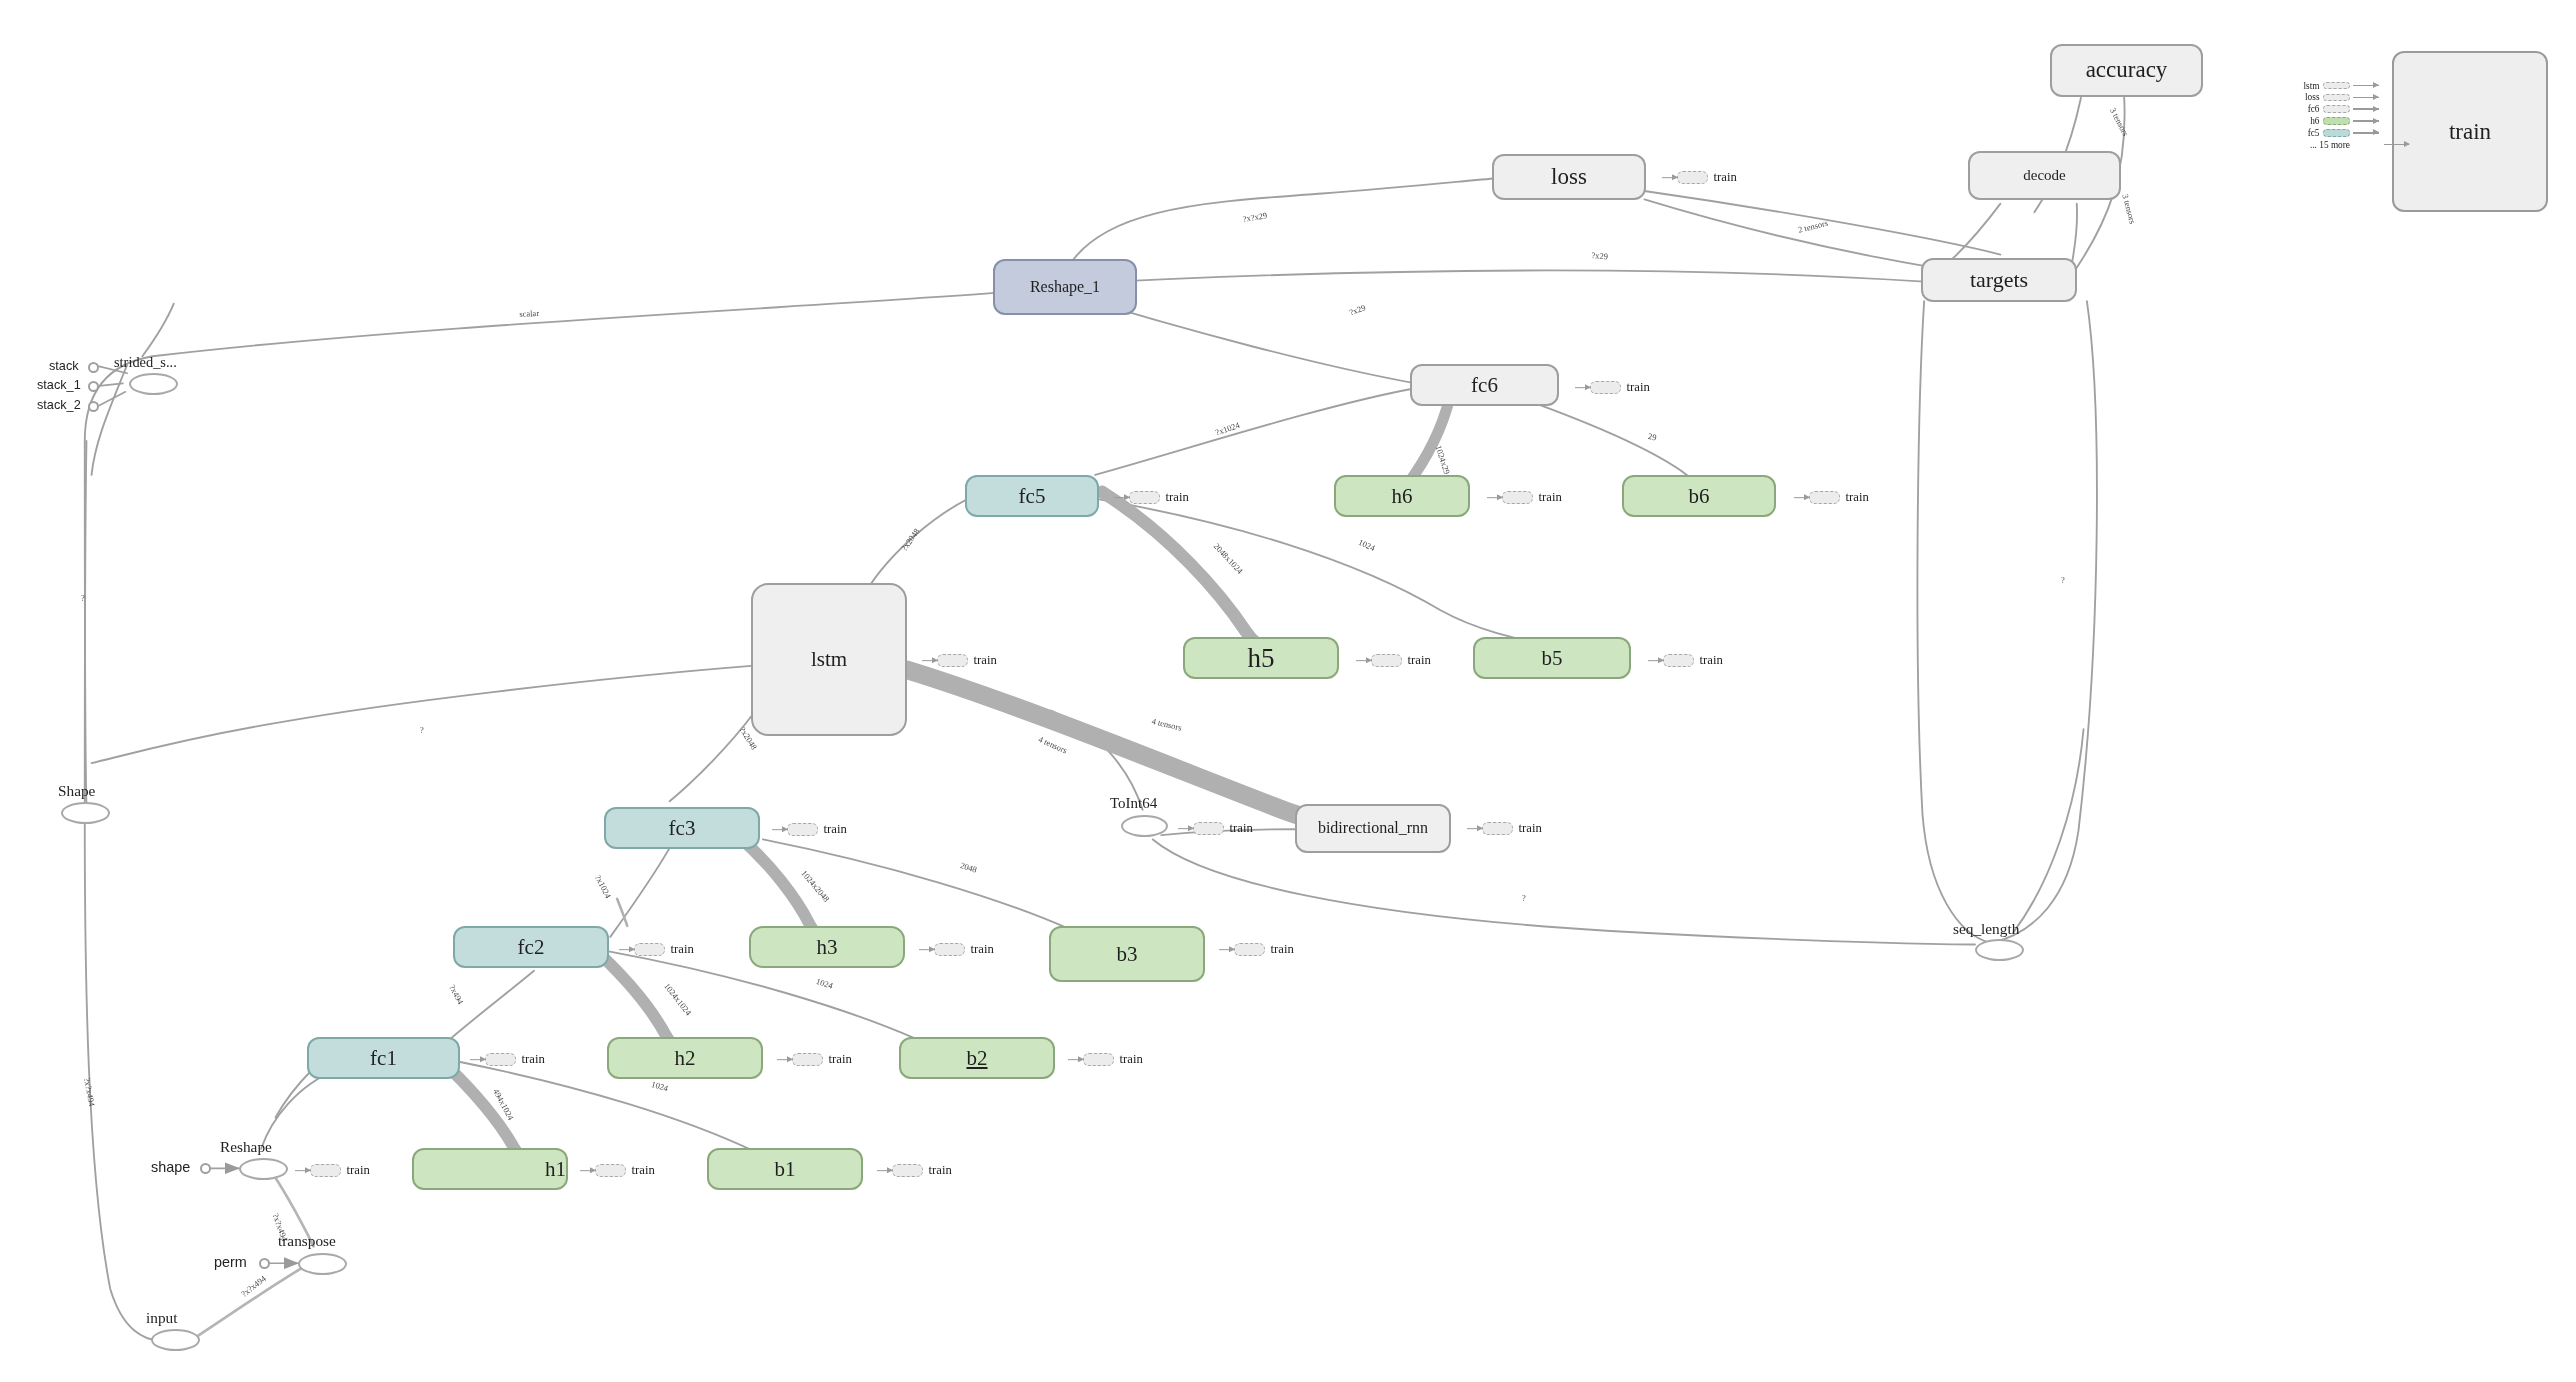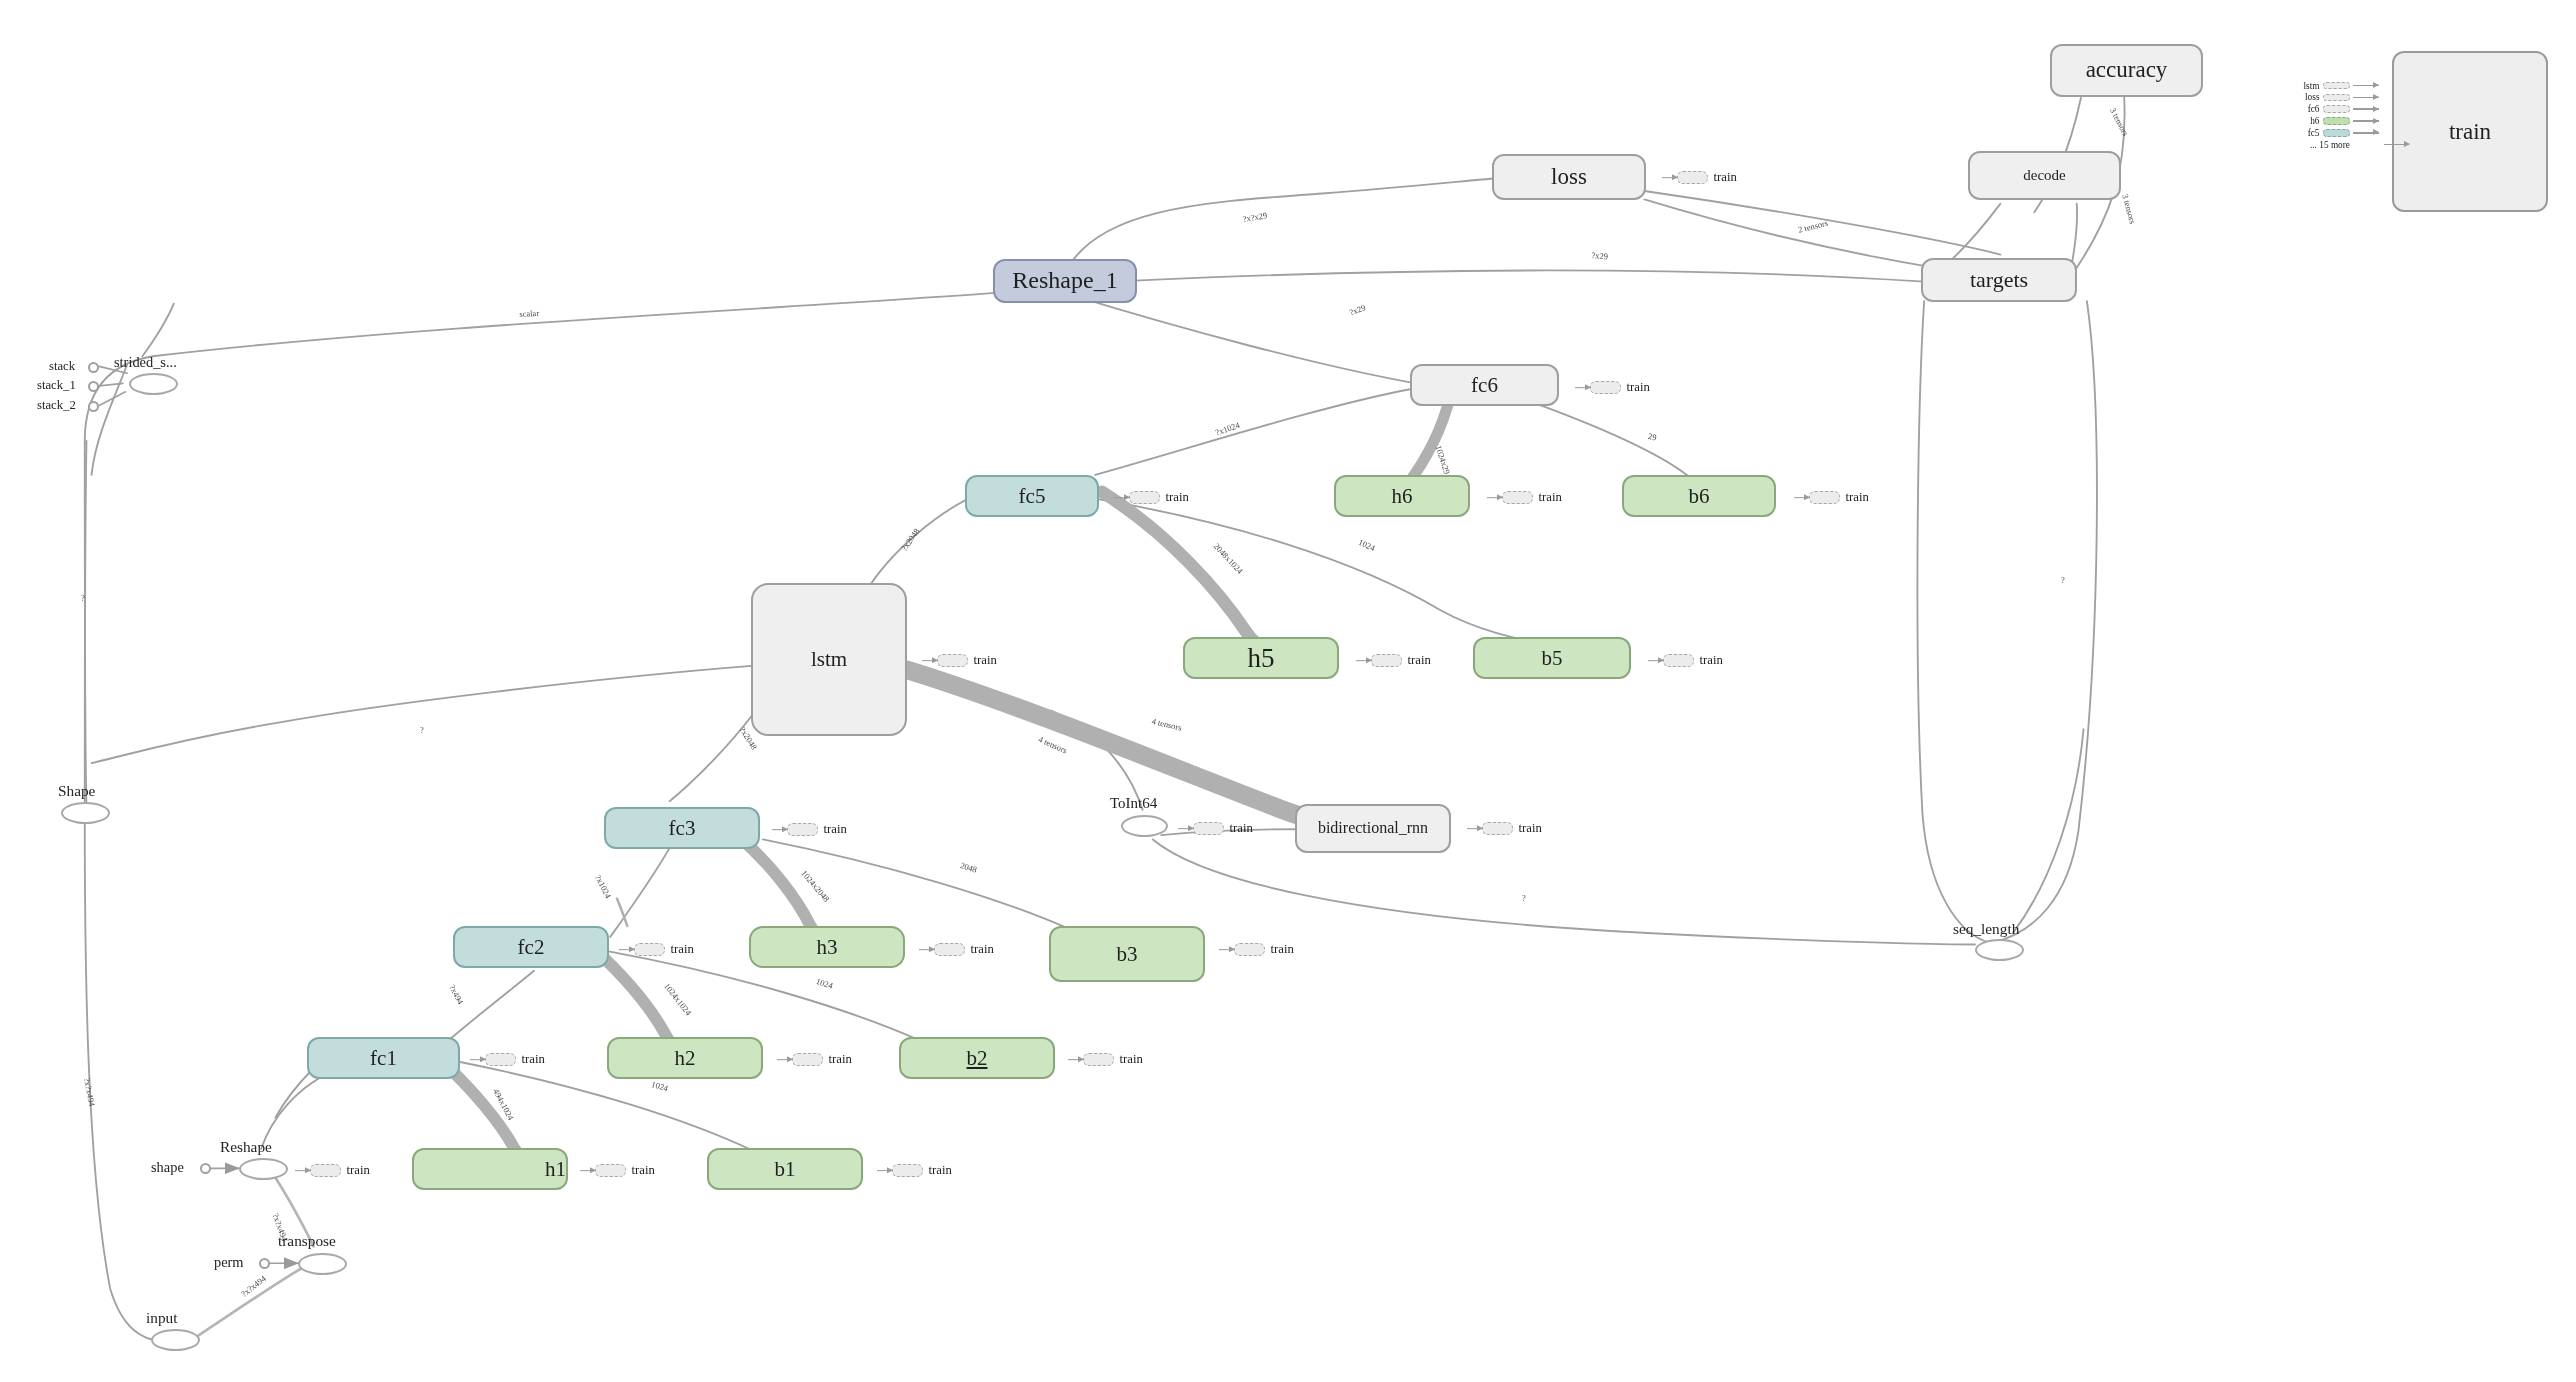--- a/index.html
+++ b/index.html
@@ -20,21 +20,21 @@
 
   
   .ellipse{position:absolute;box-sizing:border-box;border:2.1px solid #a8a8a8;
            background:#ffffff;border-radius:50%;}
   .ellipse-label{position:absolute;font-family:"Liberation Serif",serif;
                  color:#232323;white-space:nowrap;}
 
   
   .stub{position:absolute;box-sizing:border-box;width:11px;height:11px;border-radius:50%;
         border:2.1px solid #a0a0a0;background:#ffffff;}
-  .stub-label{position:absolute;font-family:Liberation Serif, serif;color:#232323;
+  .stub-label{position:absolute;font-family:Liberation Sans, sans-serif;color:#232323;
               white-space:nowrap;text-align:center;}
 
   
   .annot{position:absolute;display:flex;align-items:center;gap:6px;white-space:nowrap;}
   .annot .chip{width:30.5px;height:12.7px;border:1.4px dashed #a6a6a6;border-radius:6px;
                background:#ececec;box-sizing:border-box;}
   .annot .txt{font-family:"Liberation Serif",serif;font-size:12.7px;color:#222;}
   .annot .arrow{position:absolute;left:-15.3px;top:50%;transform:translateY(-50%);
                 width:15.3px;height:1.7px;background:#9a9a9a;}
   .annot .arrow:after{content:"";position:absolute;right:-0.8px;top:-3px;
@@ -218,21 +218,21 @@
   <div class="annot" style="left:1677px;top:170px;">
     <span class="arrow"></span>
     <span class="chip"></span>
     <span class="txt">train</span>
   </div>
 
   <div class="node op" style="left:1921px;top:258px;width:156px;height:44px;font-size:22px;">
     <span>targets</span>
   </div>
 
-  <div class="node blue" style="left:993px;top:259px;width:144px;height:44px;font-size:24px;">
+  <div class="node blue" style="left:993px;top:259px;width:144px;height:56px;font-size:16px;">
     <span>Reshape_1</span>
   </div>
 
   <div class="node op" style="left:1410px;top:364px;width:149px;height:42px;font-size:21px;">
     <span>fc6</span>
   </div>
   <div class="annot" style="left:1590px;top:380px;">
     <span class="arrow"></span>
     <span class="chip"></span>
     <span class="txt">train</span>

